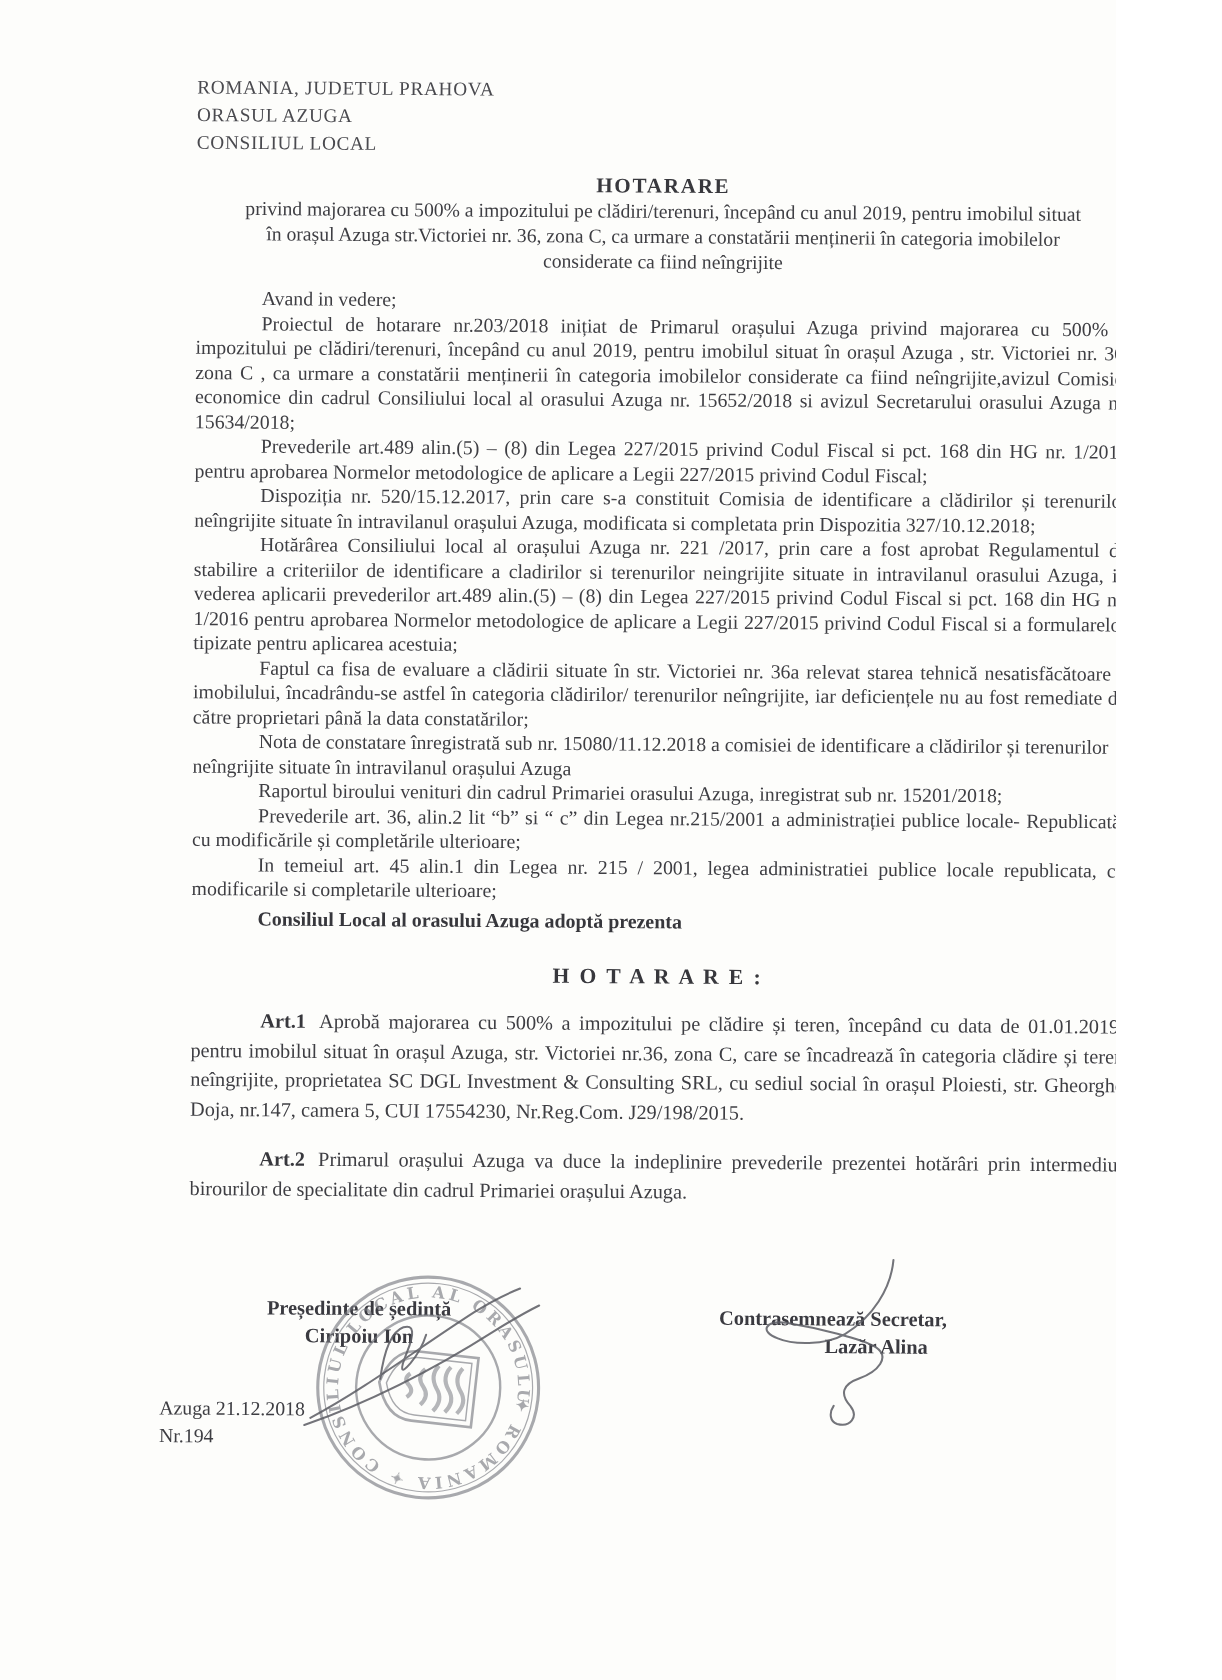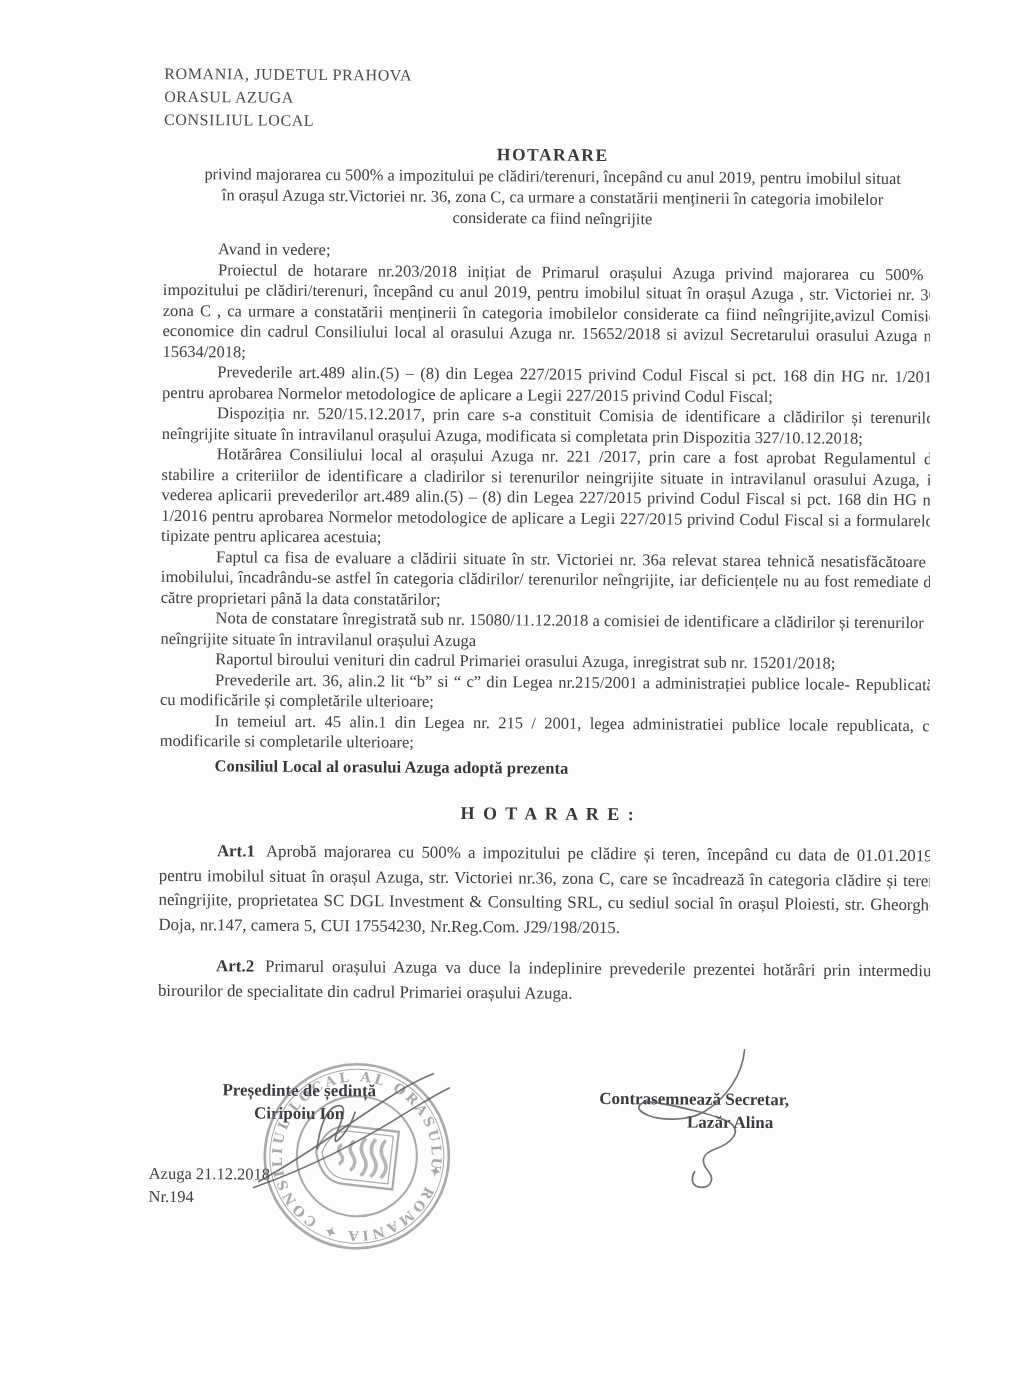--- a/index.html
+++ b/index.html
@@ -20,21 +20,21 @@
   .para{font-size:16.5px;line-height:20.5px;text-align:justify;text-indent:55px;margin:0;}
   .para.nojust{text-align:left;}
   .adoption{font-weight:bold;font-size:16.6px;line-height:20.5px;text-indent:55px;margin:4px 0 0;color:#37373c;}
   .decision-title{text-align:center;font-weight:bold;font-size:18px;letter-spacing:2px;margin:25px 0 0;color:#37373c;}
   .article{font-size:16.9px;line-height:24.5px;text-align:justify;text-indent:58px;margin:17px 0 0;}
   .article b{margin-right:11px;color:#37373c;margin-top:11px;}
   .sig-left{position:absolute;left:206px;top:1080px;width:192px;text-align:center;
             font-weight:bold;font-size:17px;line-height:23px;color:#3a3a40;}
   .sig-right{position:absolute;left:602px;top:1086px;font-weight:bold;font-size:17px;line-height:23px;color:#3a3a40;}
   .sig-right .sig-name{padding-left:88px;}
-  .footer{position:absolute;left:152px;top:1164px;font-size:16.5px;line-height:23px;}
+  .footer{position:absolute;left:136px;top:1164px;font-size:16.5px;line-height:23px;}
   .overlay{position:absolute;left:0;top:0;width:1018px;height:1400px;pointer-events:none;}
 </style>
 </head>
 <body>
 
 <div class="page">
   <div class="sheet">
 
     <div class="textblock">
 

